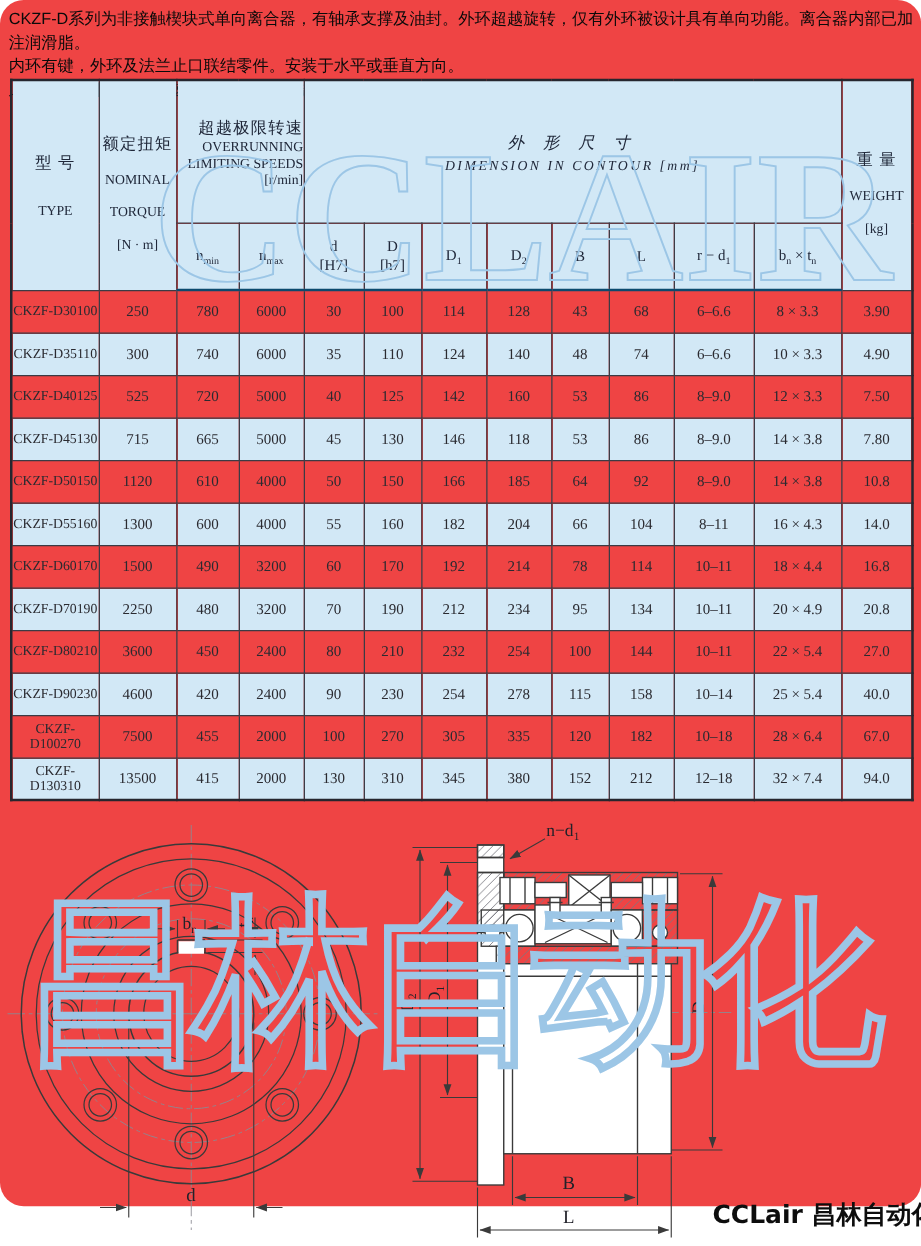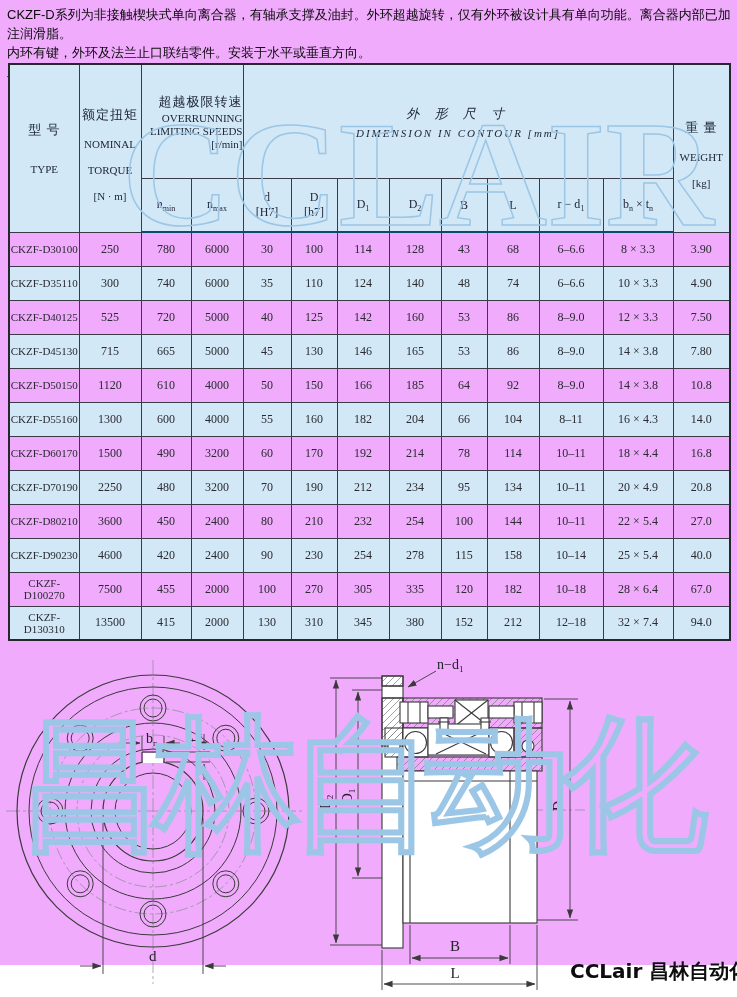--- a/index.html
+++ b/index.html
@@ -1,18 +1,18 @@
 <!DOCTYPE html>
 <html><head>
 <meta charset="utf-8">
 <style>
   html,body{margin:0;padding:0;}
   body{width:737px;height:997px;background:#fff;overflow:hidden;
        font-family:"Liberation Serif","DejaVu Serif",serif;color:#1c1c24;}
-  #page{position:relative;width:737px;height:965px;background:#f0abfc;}
+  #page{position:relative;width:737px;height:965px;background:#ef4444;border-radius:19px;}
 
   
   .intro{position:absolute;left:7px;top:5px;width:726px;
          font-size:13px;line-height:19px;color:#0a0a0a;
          font-family:"Liberation Sans","DejaVu Sans",sans-serif;}
 
   
   .tblwrap{position:absolute;left:8px;top:63px;}
   table.spec{border-collapse:collapse;table-layout:fixed;width:721px;
              font-size:12px;color:#2a2a30;}
@@ -185,21 +185,21 @@
             <td>7.50</td>
           </tr>
           <tr>
             <td>CKZF-D45130</td>
             <td>715</td>
             <td>665</td>
             <td>5000</td>
             <td>45</td>
             <td>130</td>
             <td>146</td>
-            <td>165</td>
+            <td>118</td>
             <td>53</td>
             <td>86</td>
             <td>8–9.0</td>
             <td>14 × 3.8</td>
             <td>7.80</td>
           </tr>
           <tr>
             <td>CKZF-D50150</td>
             <td>1120</td>
             <td>610</td>

